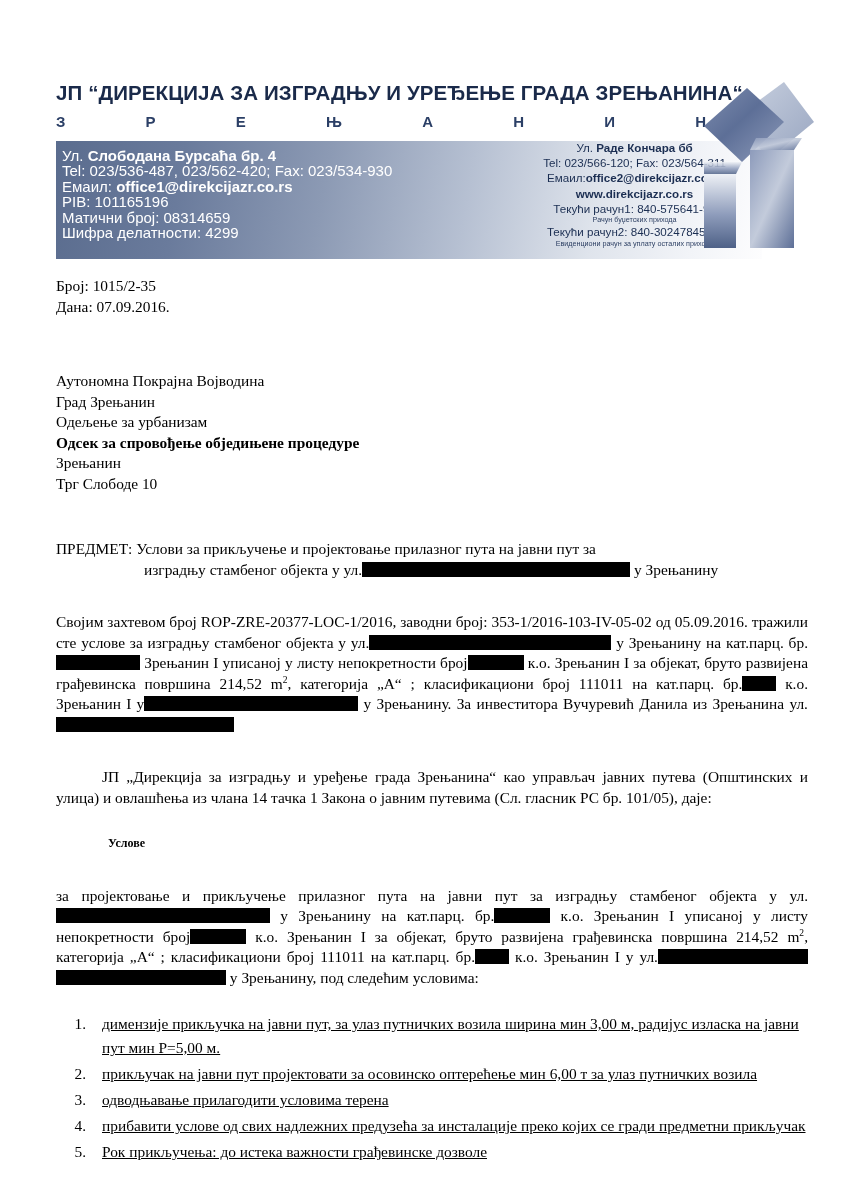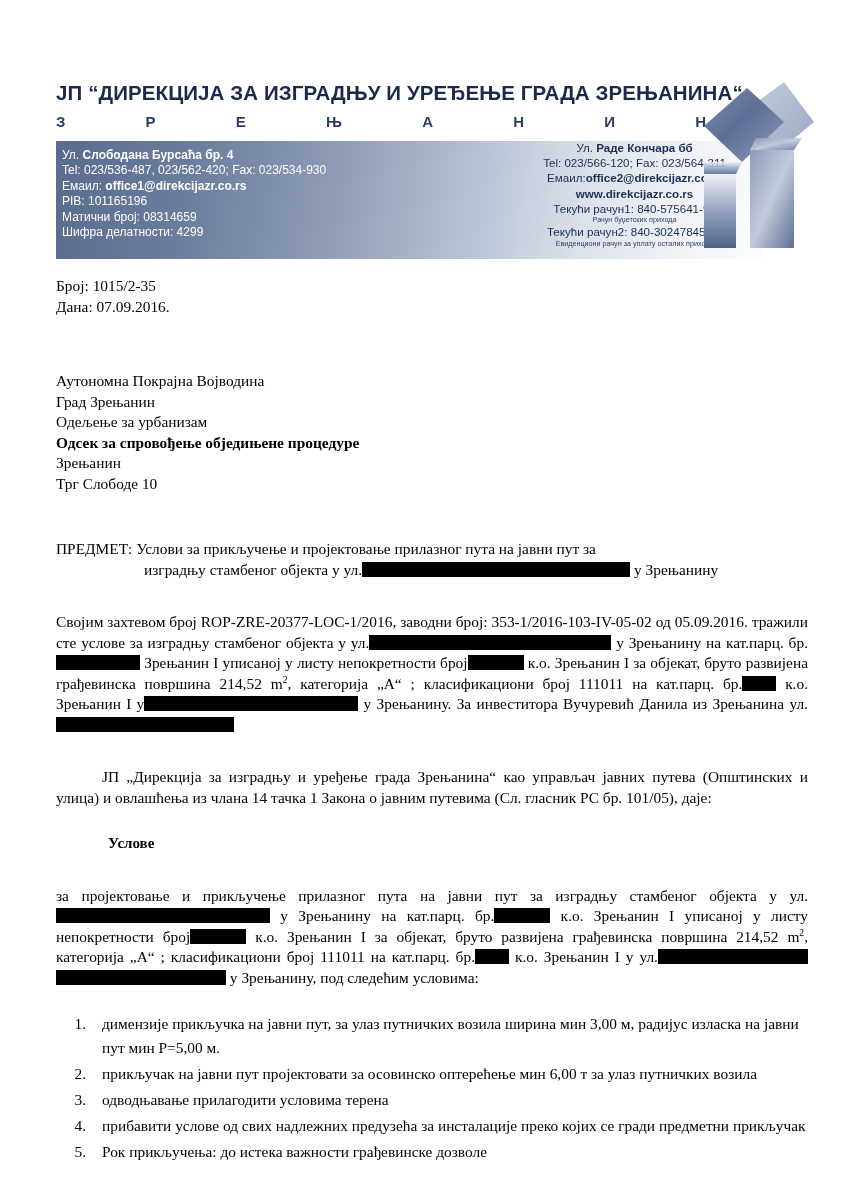--- a/index.html
+++ b/index.html
@@ -73,21 +73,21 @@
        #dfe4ec 76%,
        #f2f4f8 90%,
        #fdfdfe 100%);
   }
 
   .band-left {
     position: absolute;
     left: 62px;
     top: 148px;
     font-family: "Liberation Sans", "DejaVu Sans", sans-serif;
-    font-size: 12px;
+    font-size: 15px;
     line-height: 15.4px;
     color: #ffffff;
     white-space: nowrap;
   }
   .band-left b { font-weight: bold; }
 
   .band-right {
     position: absolute;
     right: 122px;
     top: 140px;
@@ -147,27 +147,28 @@
     margin-top: 32px;
     text-align: justify;
     text-justify: inter-word;
   }
   .para.indent-first { text-indent: 46px; }
 
   .uslove {
     margin-top: 25px;
     padding-left: 52px;
     font-weight: bold;
-    font-size: 15px;
+    font-size: 12px;
   }
 
   .conditions {
     margin-top: 24px;
     padding-left: 34px;
     list-style-position: outside;
+    text-decoration: underline;
   }
   .conditions li {
     margin-bottom: 2px;
     padding-left: 12px;
     line-height: 24px;
     text-align: left;
   }
 
   sup { font-size: 0.62em; vertical-align: super; line-height: 0; }
 

